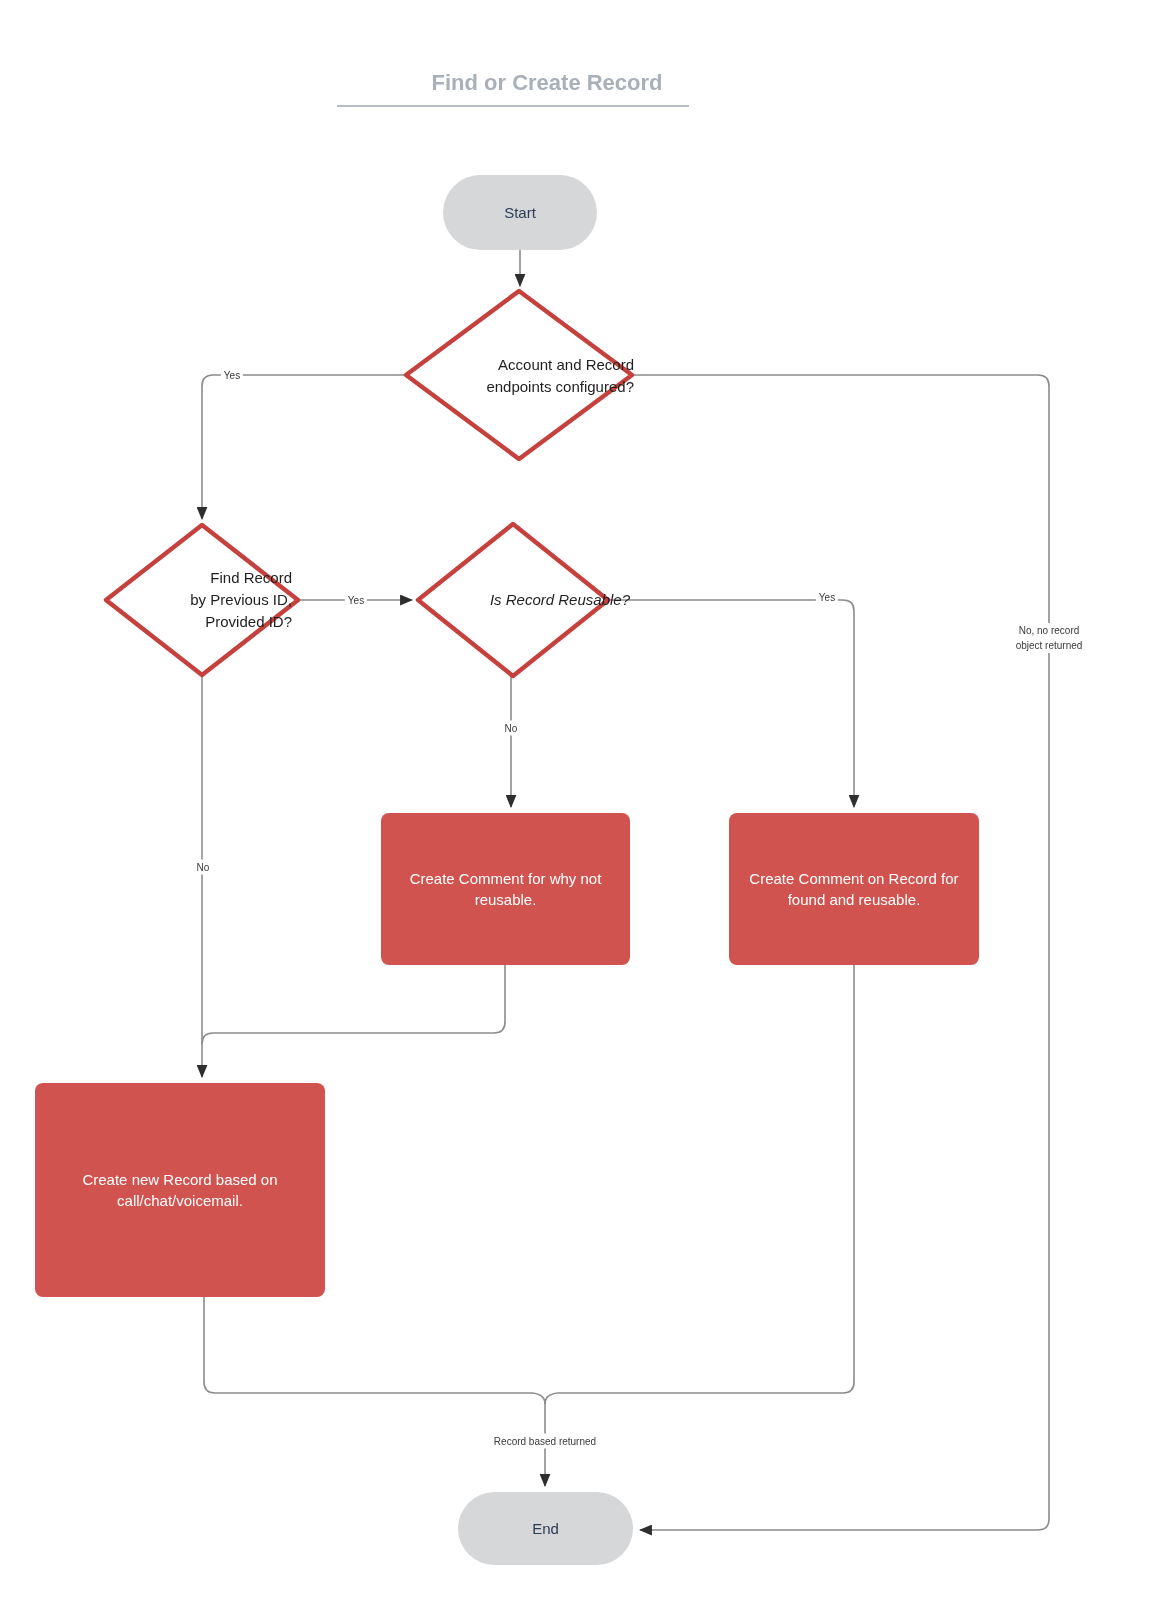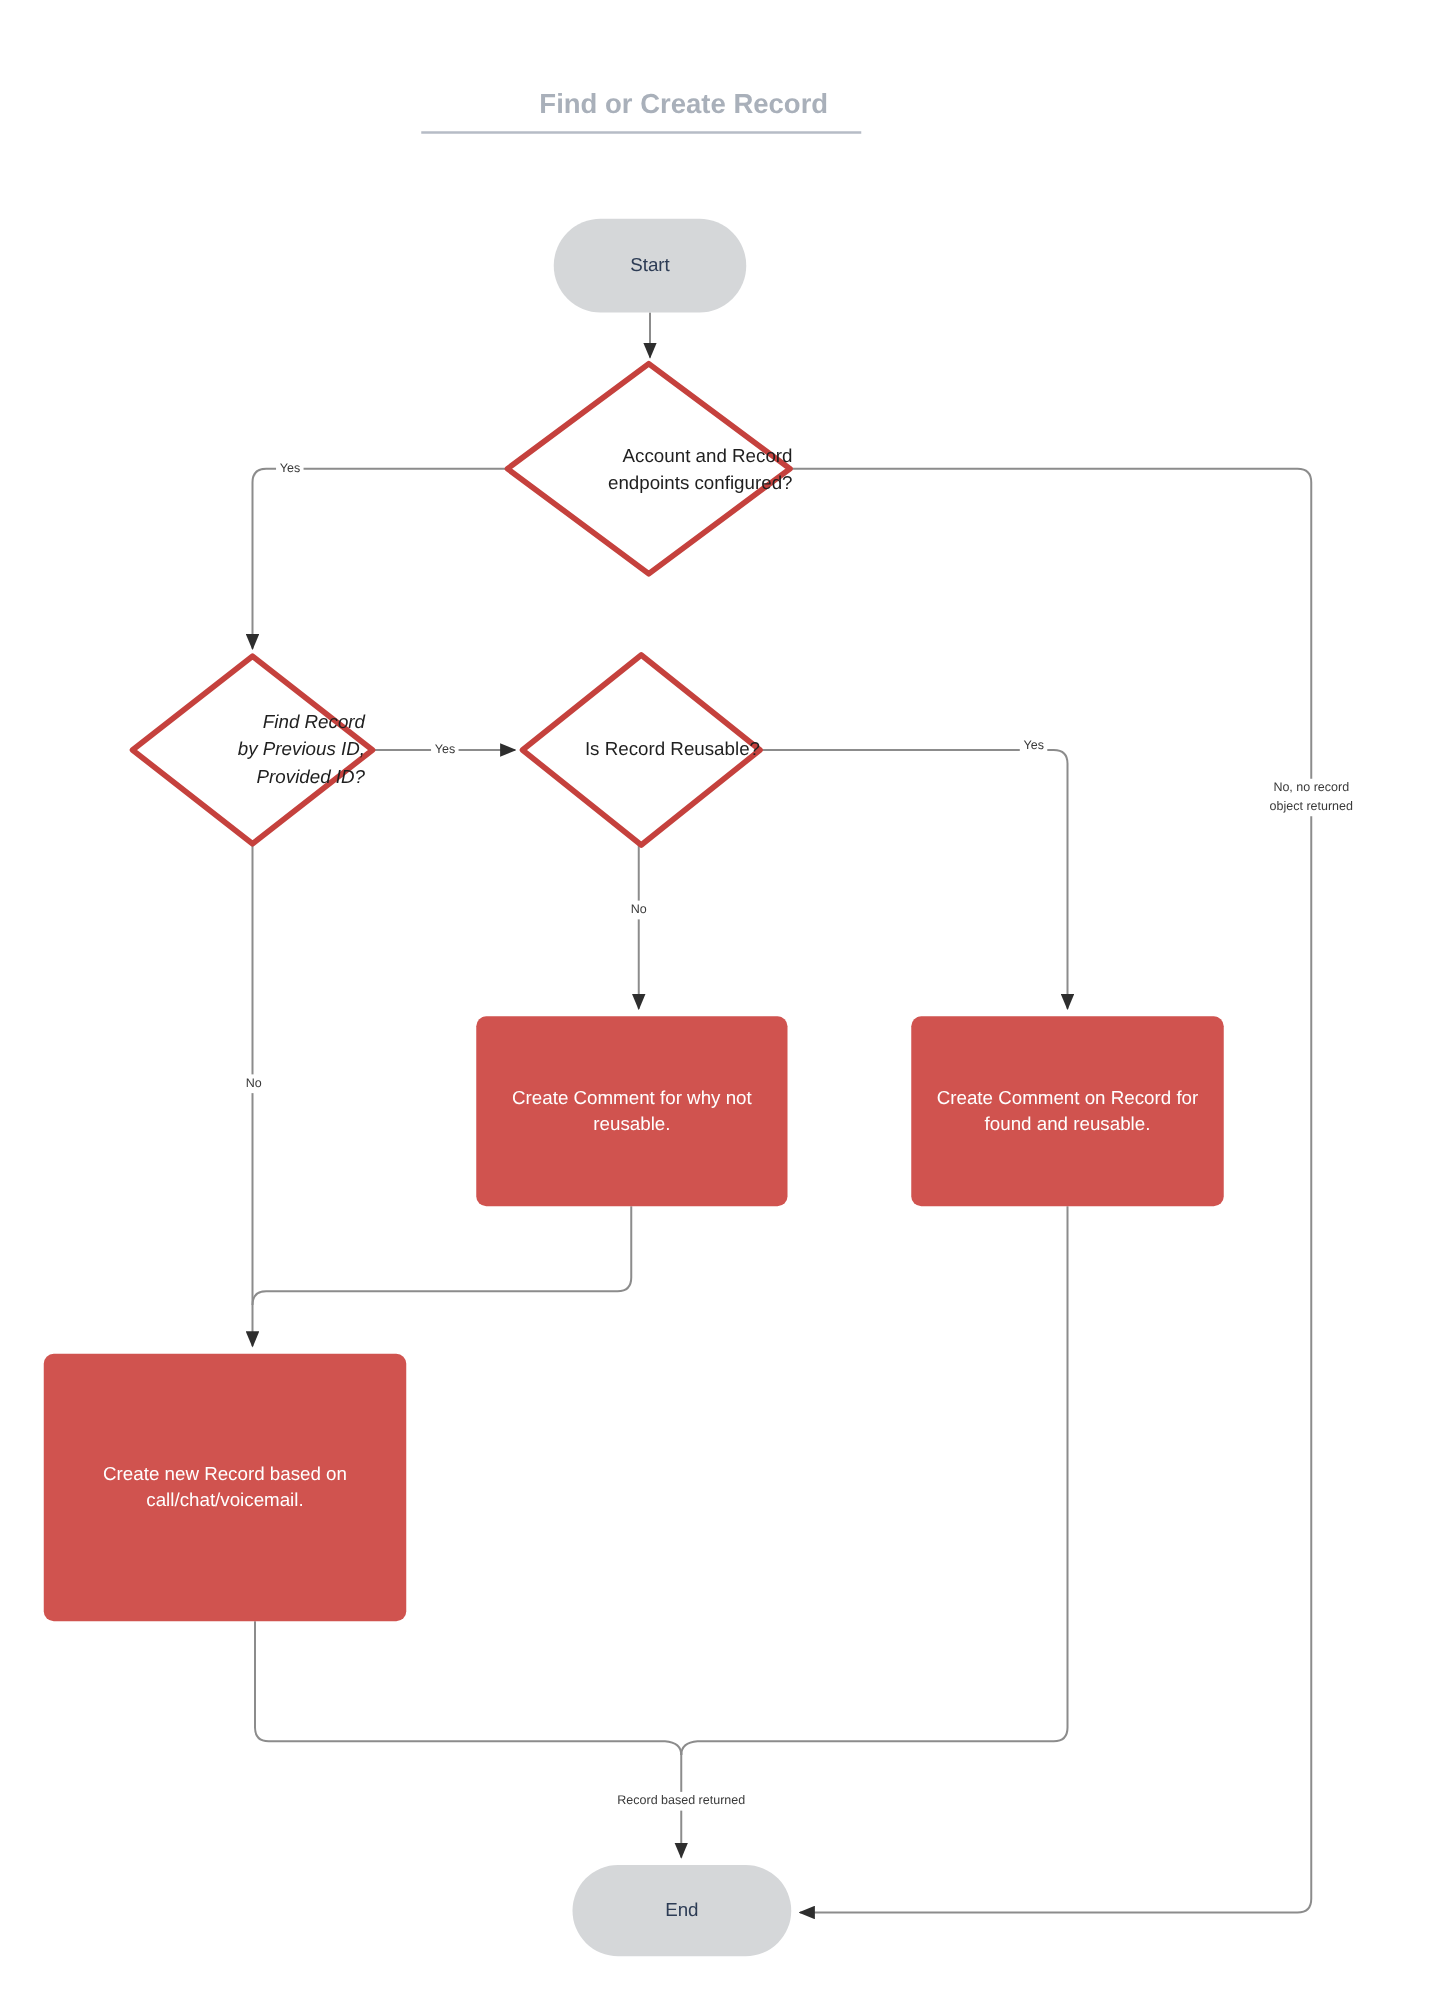--- a/index.html
+++ b/index.html
@@ -89,24 +89,24 @@
 
   <div class="abs terminator" style="left:458px;top:1492px;width:175px;height:73px;">
     <span>End</span>
   </div>
   <div class="abs terminator" style="left:443px;top:175px;width:154px;height:75px;">
     <span>Start</span>
   </div>
 
   <div class="abs decision-label" style="left:519px;top:376px;width:230px;">Account and Record
 endpoints configured?</div>
-  <div class="abs decision-label" style="left:202px;top:600px;width:180px;font-style:italic;">Find Record
+  <div class="abs decision-label" style="left:202px;top:600px;width:180px;">Find Record
 by Previous ID,
 Provided ID?</div>
-  <div class="abs decision-label" style="left:513px;top:600px;width:190px;">Is Record Reusable?</div>
+  <div class="abs decision-label" style="left:535px;top:600px;width:190px;font-style:italic;">Is Record Reusable?</div>
 
   <div class="abs process" style="left:381px;top:813px;width:249px;height:152px;">
     <span>Create Comment for why not
 reusable.</span>
   </div>
   <div class="abs process" style="left:729px;top:813px;width:250px;height:152px;">
     <span>Create Comment on Record for
 found and reusable.</span>
   </div>
   <div class="abs process" style="left:35px;top:1083px;width:290px;height:214px;">

